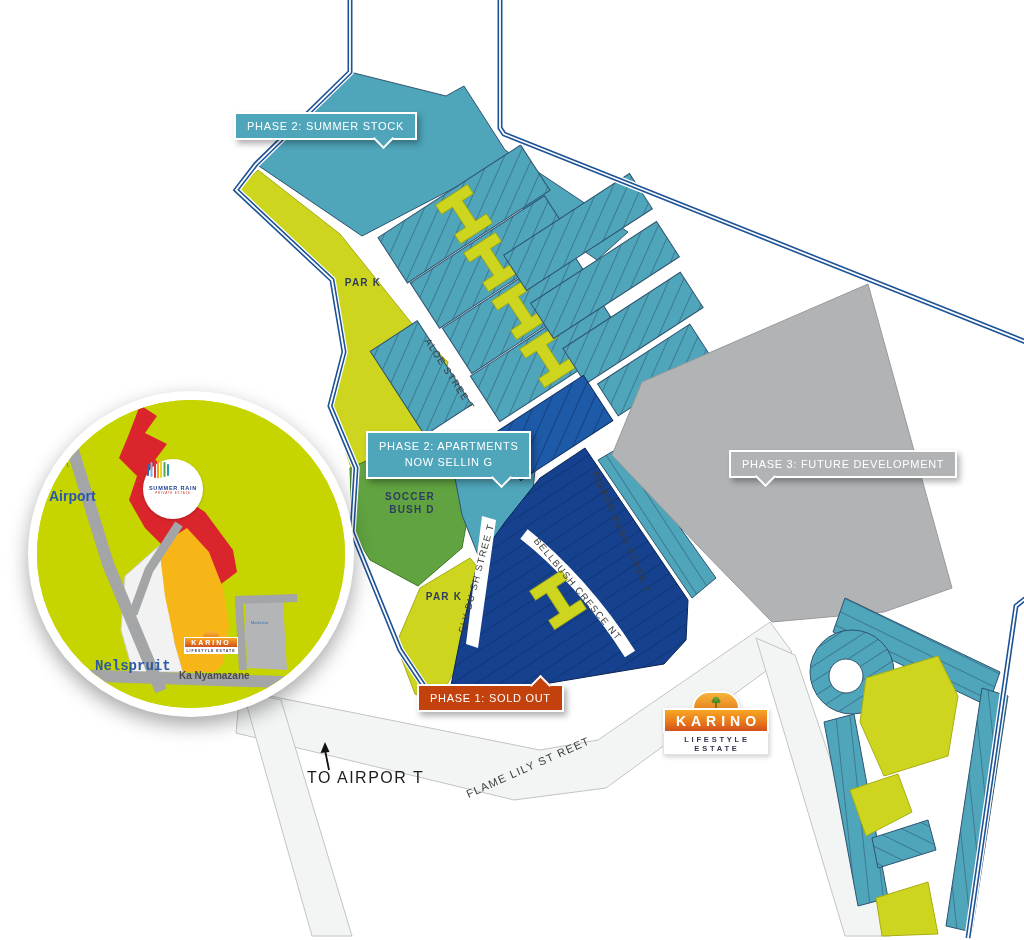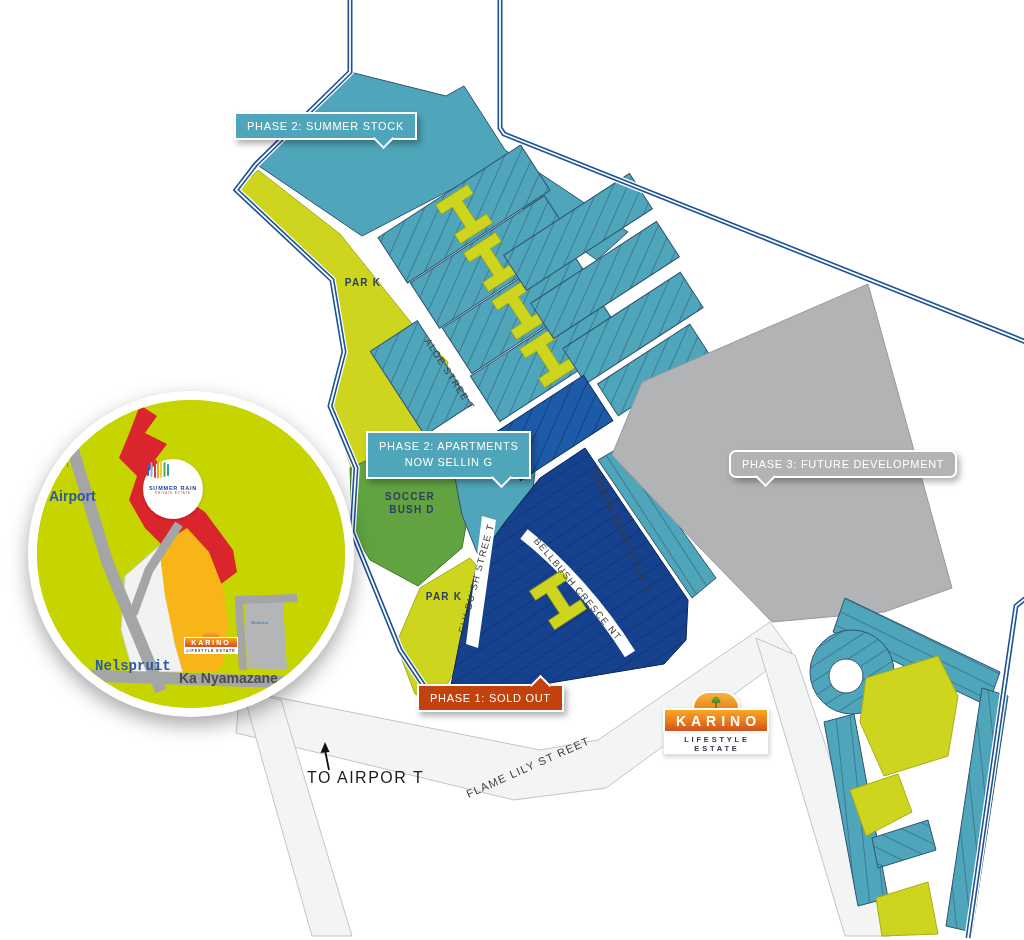--- a/index.html
+++ b/index.html
@@ -10,21 +10,21 @@
   #stage{position:absolute;left:0;top:0;width:1024px;height:940px;}
   #map-svg{position:absolute;left:0;top:0;}
 
   
   .callout{
     position:absolute;color:#fff;font-size:11px;letter-spacing:.7px;
     padding:6px 11px;border:2px solid #fff;white-space:nowrap;
     box-shadow:3px 4px 6px rgba(0,0,0,.3);z-index:30;text-align:center;
   }
   .c-teal{background:#4FA5BA;}
-  .c-gray{background:#B1B3B5;border-radius:7px;}
+  .c-gray{background:#B1B3B5;}
   .c-navy{background:#c2410c;text-align:right;}
   .callout .pt{
     position:absolute;width:13px;height:13px;background:inherit;
     transform:rotate(45deg);z-index:-1;
   }
   .pt.bottom{bottom:-8px;border-right:2px solid #fff;border-bottom:2px solid #fff;}
   .pt.top{top:-8px;border-left:2px solid #fff;border-top:2px solid #fff;}
   .callout .ln{line-height:1.45;}
 
   
@@ -68,21 +68,21 @@
   .inset svg{position:absolute;left:0;top:0;}
   .sr-circle{
     position:absolute;left:106px;top:59px;width:60px;height:60px;border-radius:50%;
     background:#fff;z-index:5;display:flex;flex-direction:column;align-items:center;
     justify-content:center;box-shadow:0 1px 3px rgba(0,0,0,.2);
   }
   .sr-name{font-size:5.5px;font-weight:bold;letter-spacing:.8px;color:#1b3f8f;margin-top:1px;}
   .sr-tag{font-size:3px;letter-spacing:.8px;color:#d23a2c;}
   .inset-label{position:absolute;z-index:6;white-space:nowrap;}
   .blue-label{font-size:14px;color:#2a59a8;font-weight:bold;}
-  .dark-label{font-size:14px;color:#4a4a4a;font-weight:bold;}
+  .dark-label{font-size:10px;color:#4a4a4a;font-weight:bold;}
   .tiny-label{font-size:4px;color:#3f6fae;}
   .arrow-glyph{font-size:14px;color:#2a59a8;font-weight:bold;}
   .karino-mini{position:absolute;left:147px;top:231px;width:54px;z-index:6;text-align:center;}
   .karino-mini .arch{width:16px;height:6px;margin:0 auto;border-radius:8px 8px 0 0;
     background:linear-gradient(#f8b43c,#e8891f);}
   .karino-mini .bar{background:linear-gradient(180deg,#f7a724,#d24f1b);color:#fff;
     font-weight:bold;font-size:7px;letter-spacing:2px;padding:1px 0;border:1px solid #fff;}
   .karino-mini .tag{background:#fff;color:#33344e;font-size:3.5px;letter-spacing:1px;
     padding:1px 0;font-weight:bold;}
 </style>

